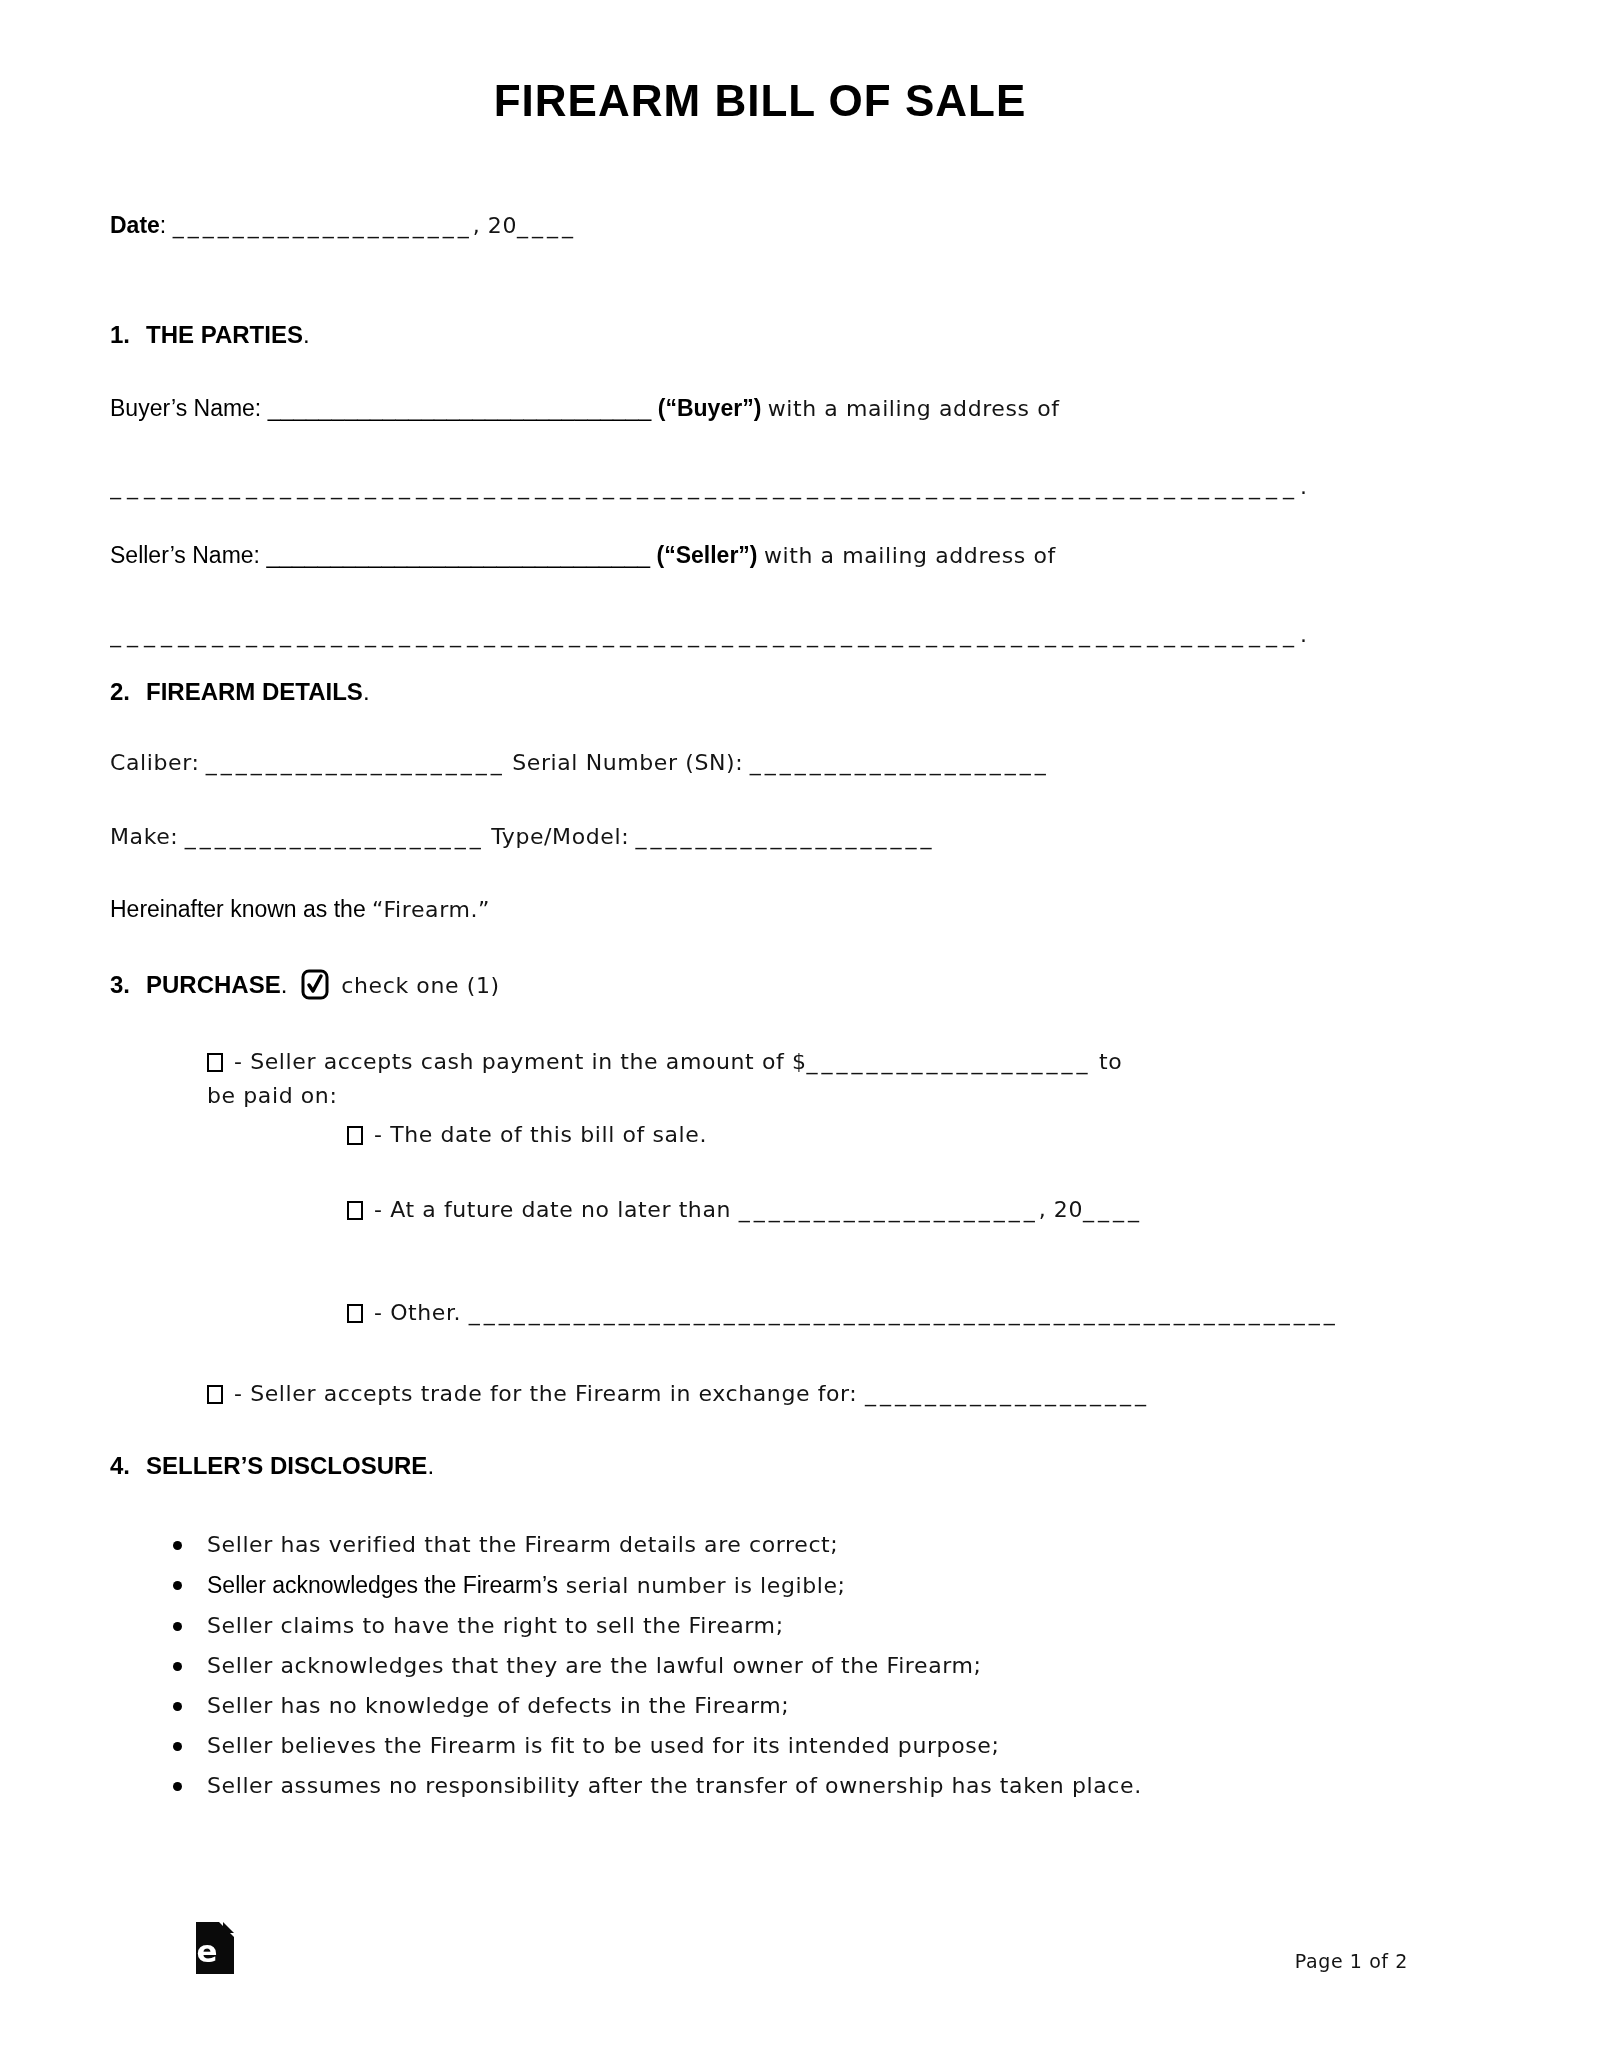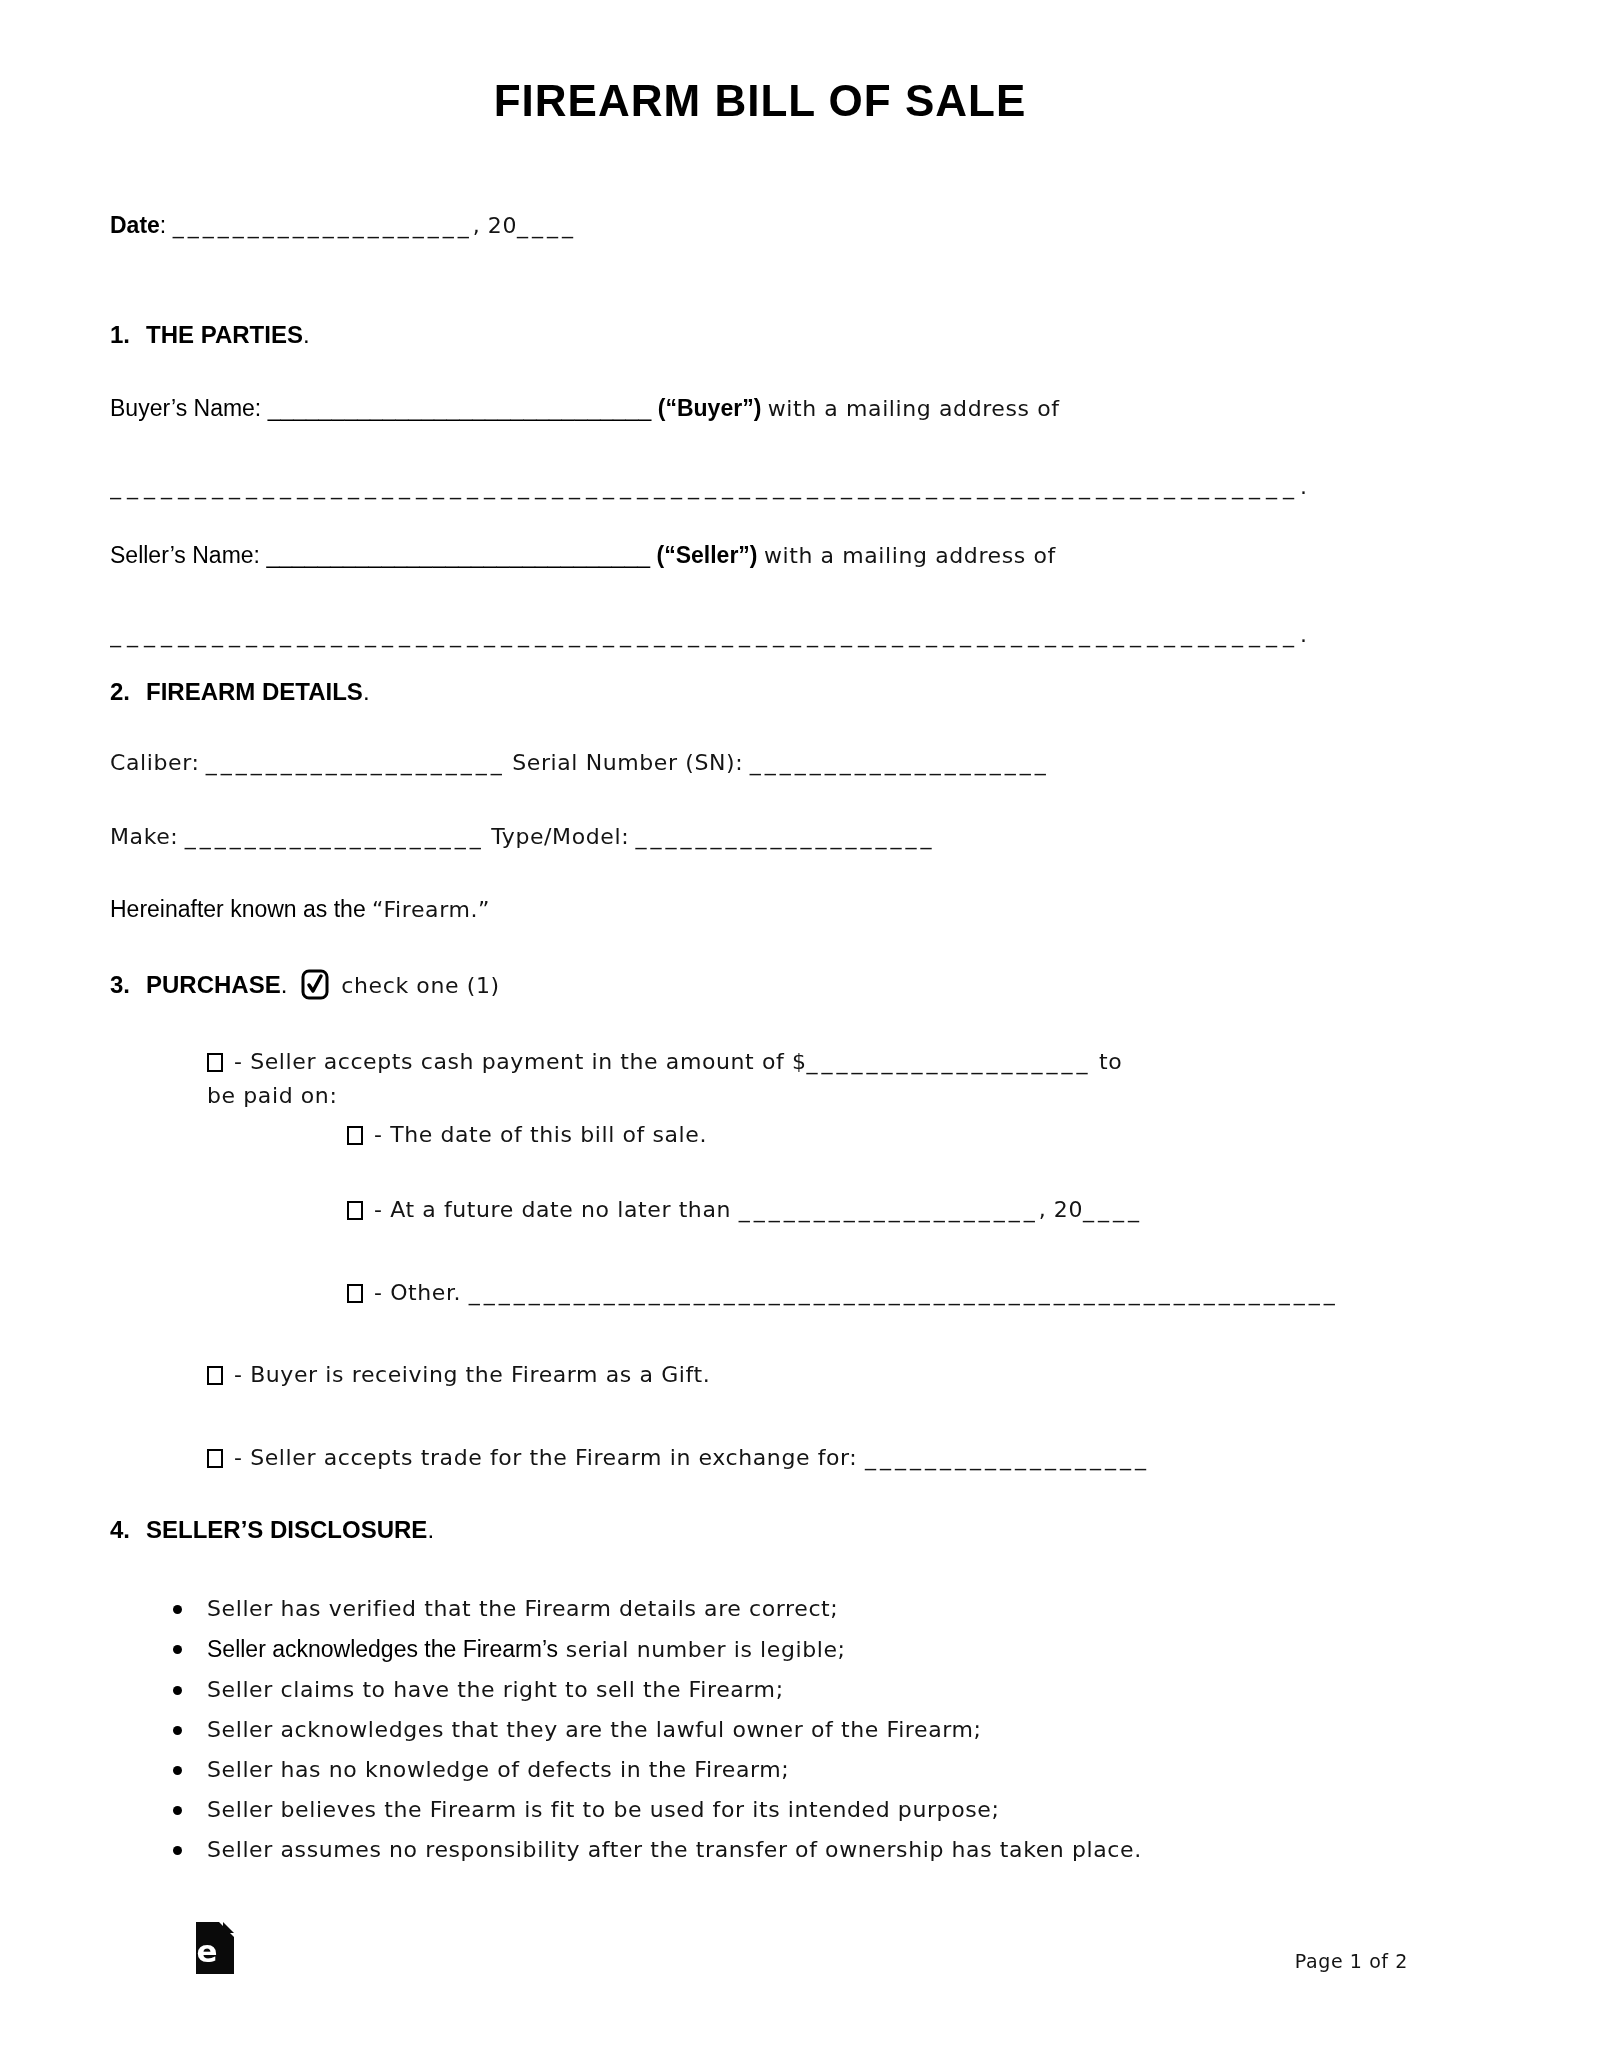--- a/index.html
+++ b/index.html
@@ -38,21 +38,21 @@
   .mt-seller{margin-top:38px;}
   .mt-addr2{margin-top:49px;}
   .mt-details{margin-top:26px;}
   .mt-make{margin-top:43px;}
   .mt-caliber{margin-top:39px;}
   .mt-herein{margin-top:42px;}
   .mt-purchase{margin-top:43px;}
   .mt-cash{margin-top:42px;}
   .mt-bill{margin-top:8px;}
   .mt-future{margin-top:44px;}
-  .mt-other{margin-top:52px;}
+  .mt-other{margin-top:72px;}
   .mt-gift{margin-top:49px;}
   .mt-trade{margin-top:48px;}
   .mt-disc{margin-top:39px;}
 
   
   .opt{margin-left:97px;line-height:35px;}
   .opt-sub{margin-left:237px;line-height:30px;}
   .cb{
     display:inline-block;width:16px;height:19px;border:2px solid #000;
     vertical-align:-3px;margin-right:11px;background:#fff;box-sizing:border-box;
@@ -151,23 +151,20 @@
   </div>
 
   <div class="opt-sub mt-future row">
     <span class="cb"></span><span class="thin">- At a future date no later than </span><span class="thin blank">____________________</span><span class="thin">, 20</span><span class="thin blank">____</span>
   </div>
 
   <div class="opt-sub mt-other row">
     <span class="cb"></span><span class="thin">- Other. </span><span class="thin blank">__________________________________________________________</span>
   </div>
 
-  <div class="opt mt-gift row">
-    <span class="cb"></span><span class="thin">- Buyer is receiving the Firearm as a Gift.</span>
-  </div>
 
   <div class="opt mt-trade row">
     <span class="cb"></span><span class="thin">- Seller accepts trade for the Firearm in exchange for: </span><span class="thin blank">___________________</span>
   </div>
 
   <div class="sec-h mt-disc">
     <span class="num">4.</span><span>SELLER’S DISCLOSURE</span><span class="period">.</span>
   </div>
 
   <ul class="bullets">

